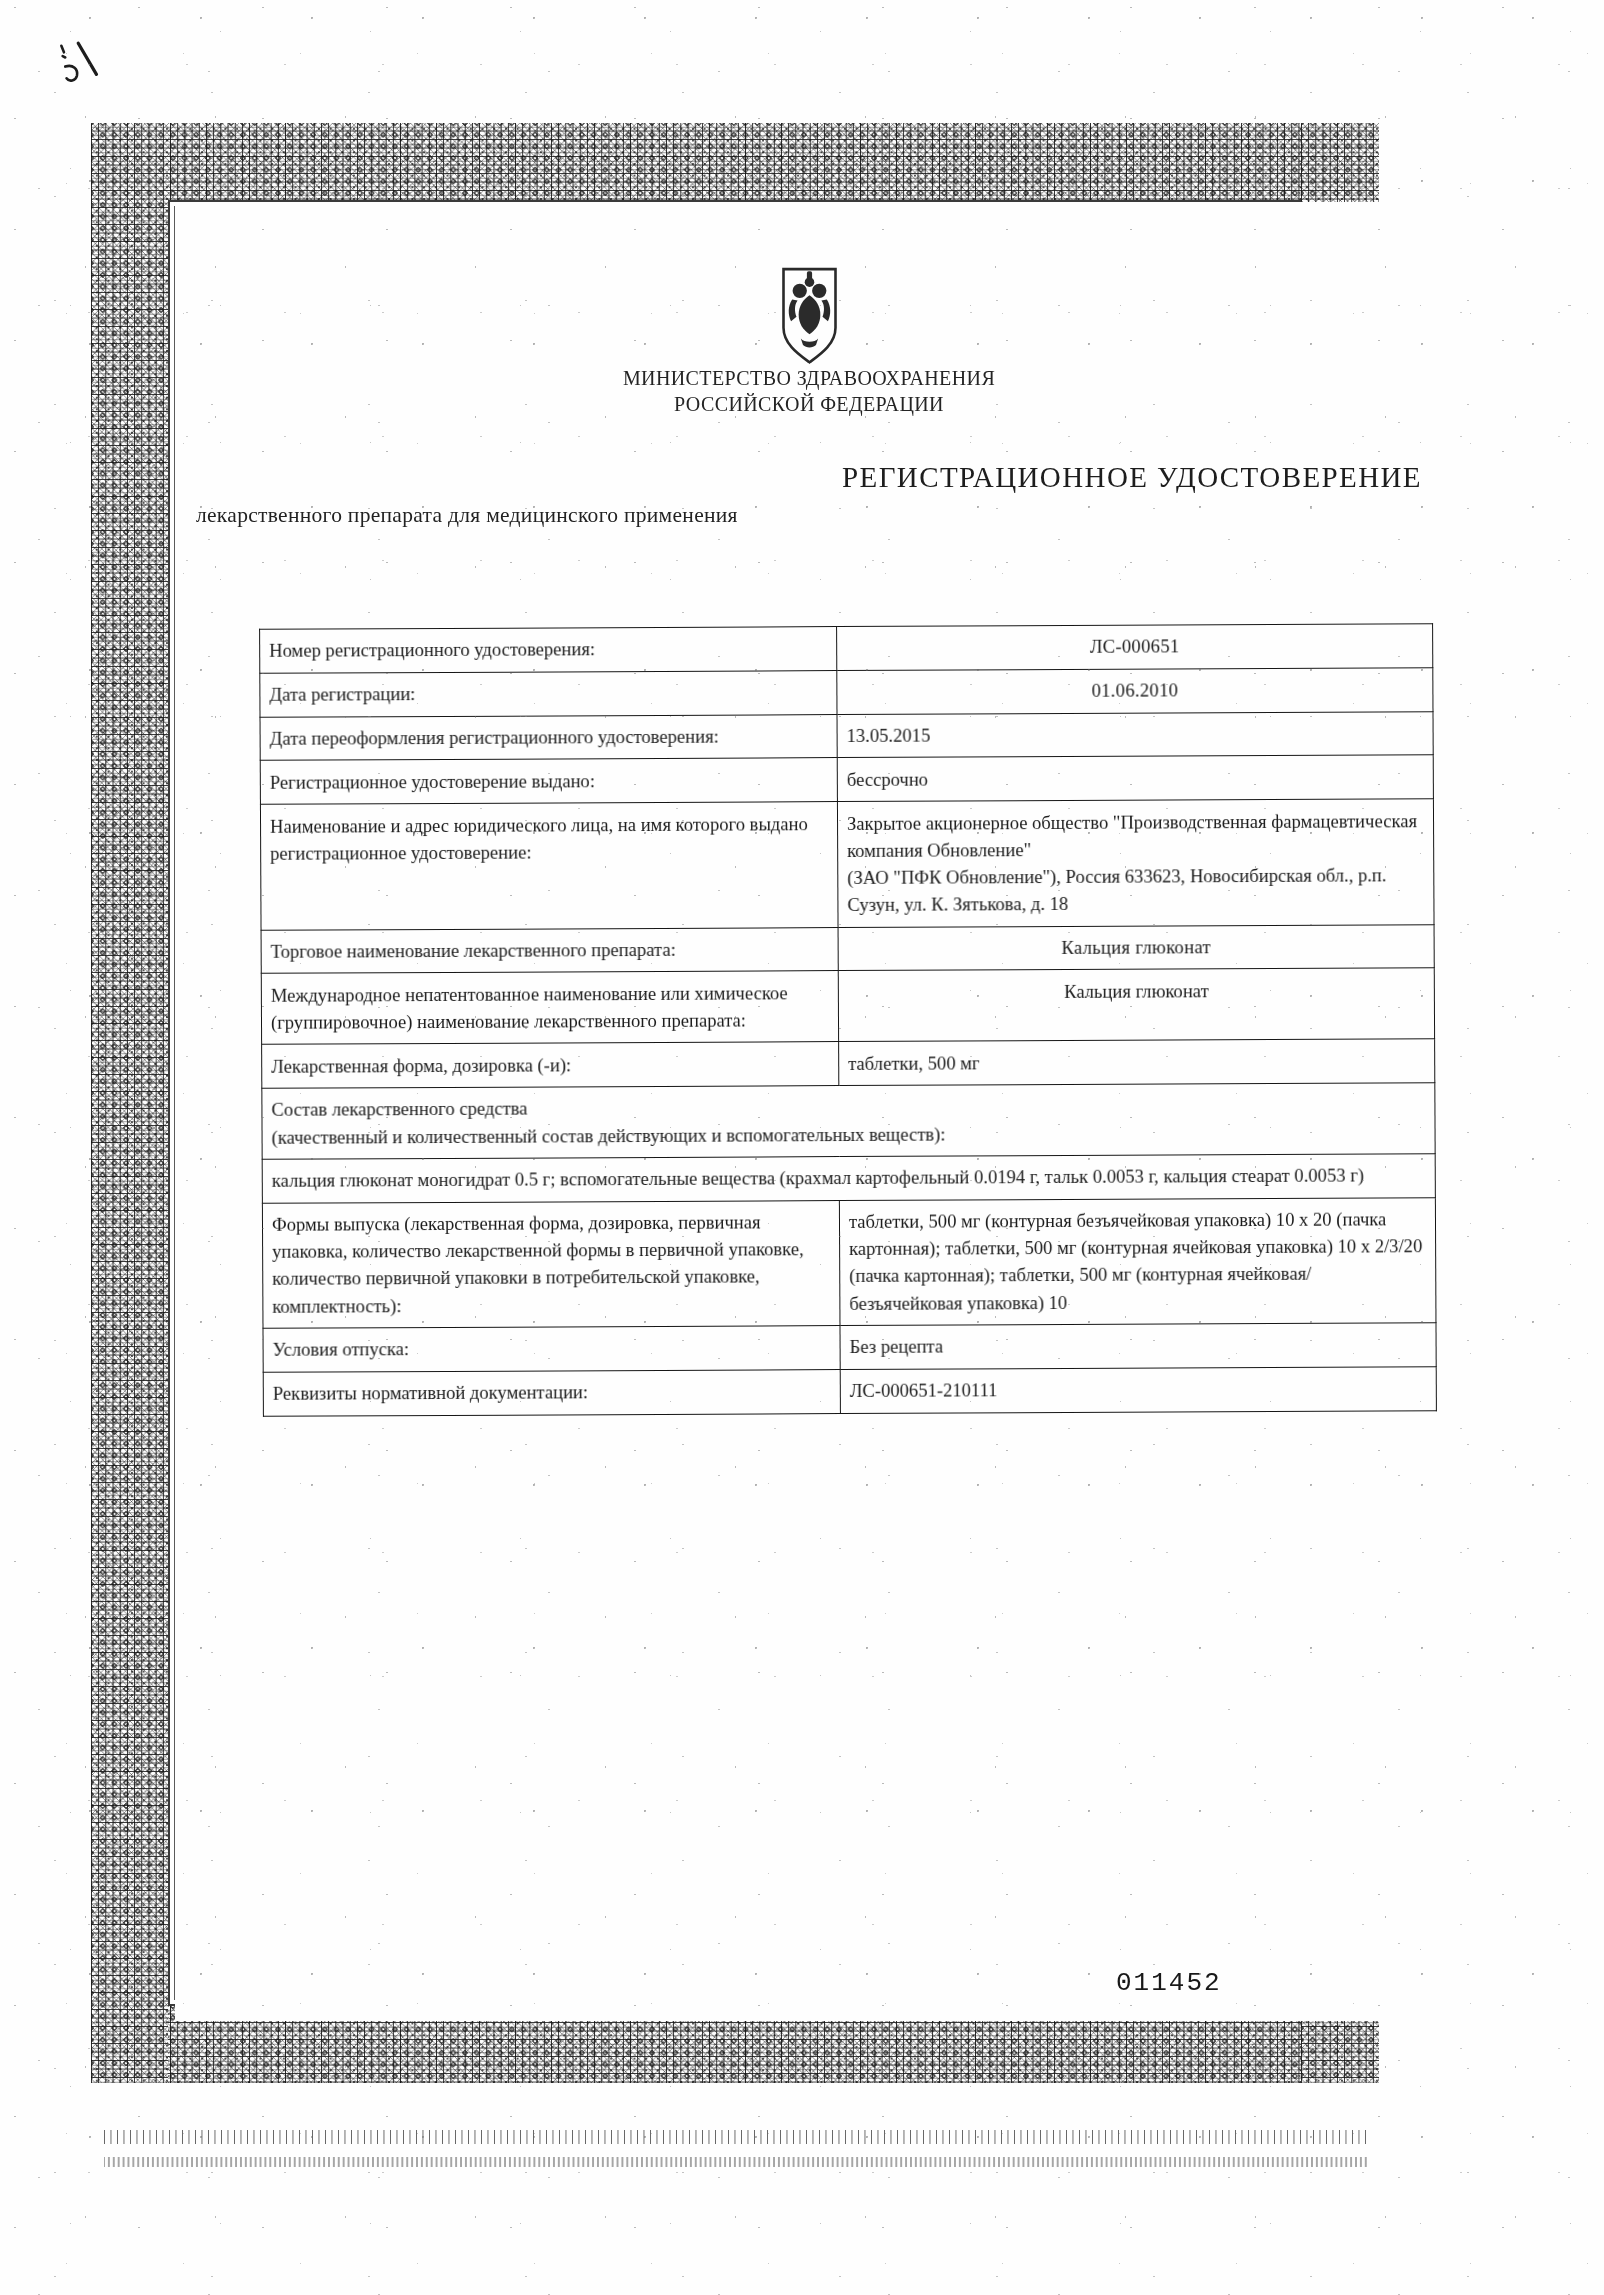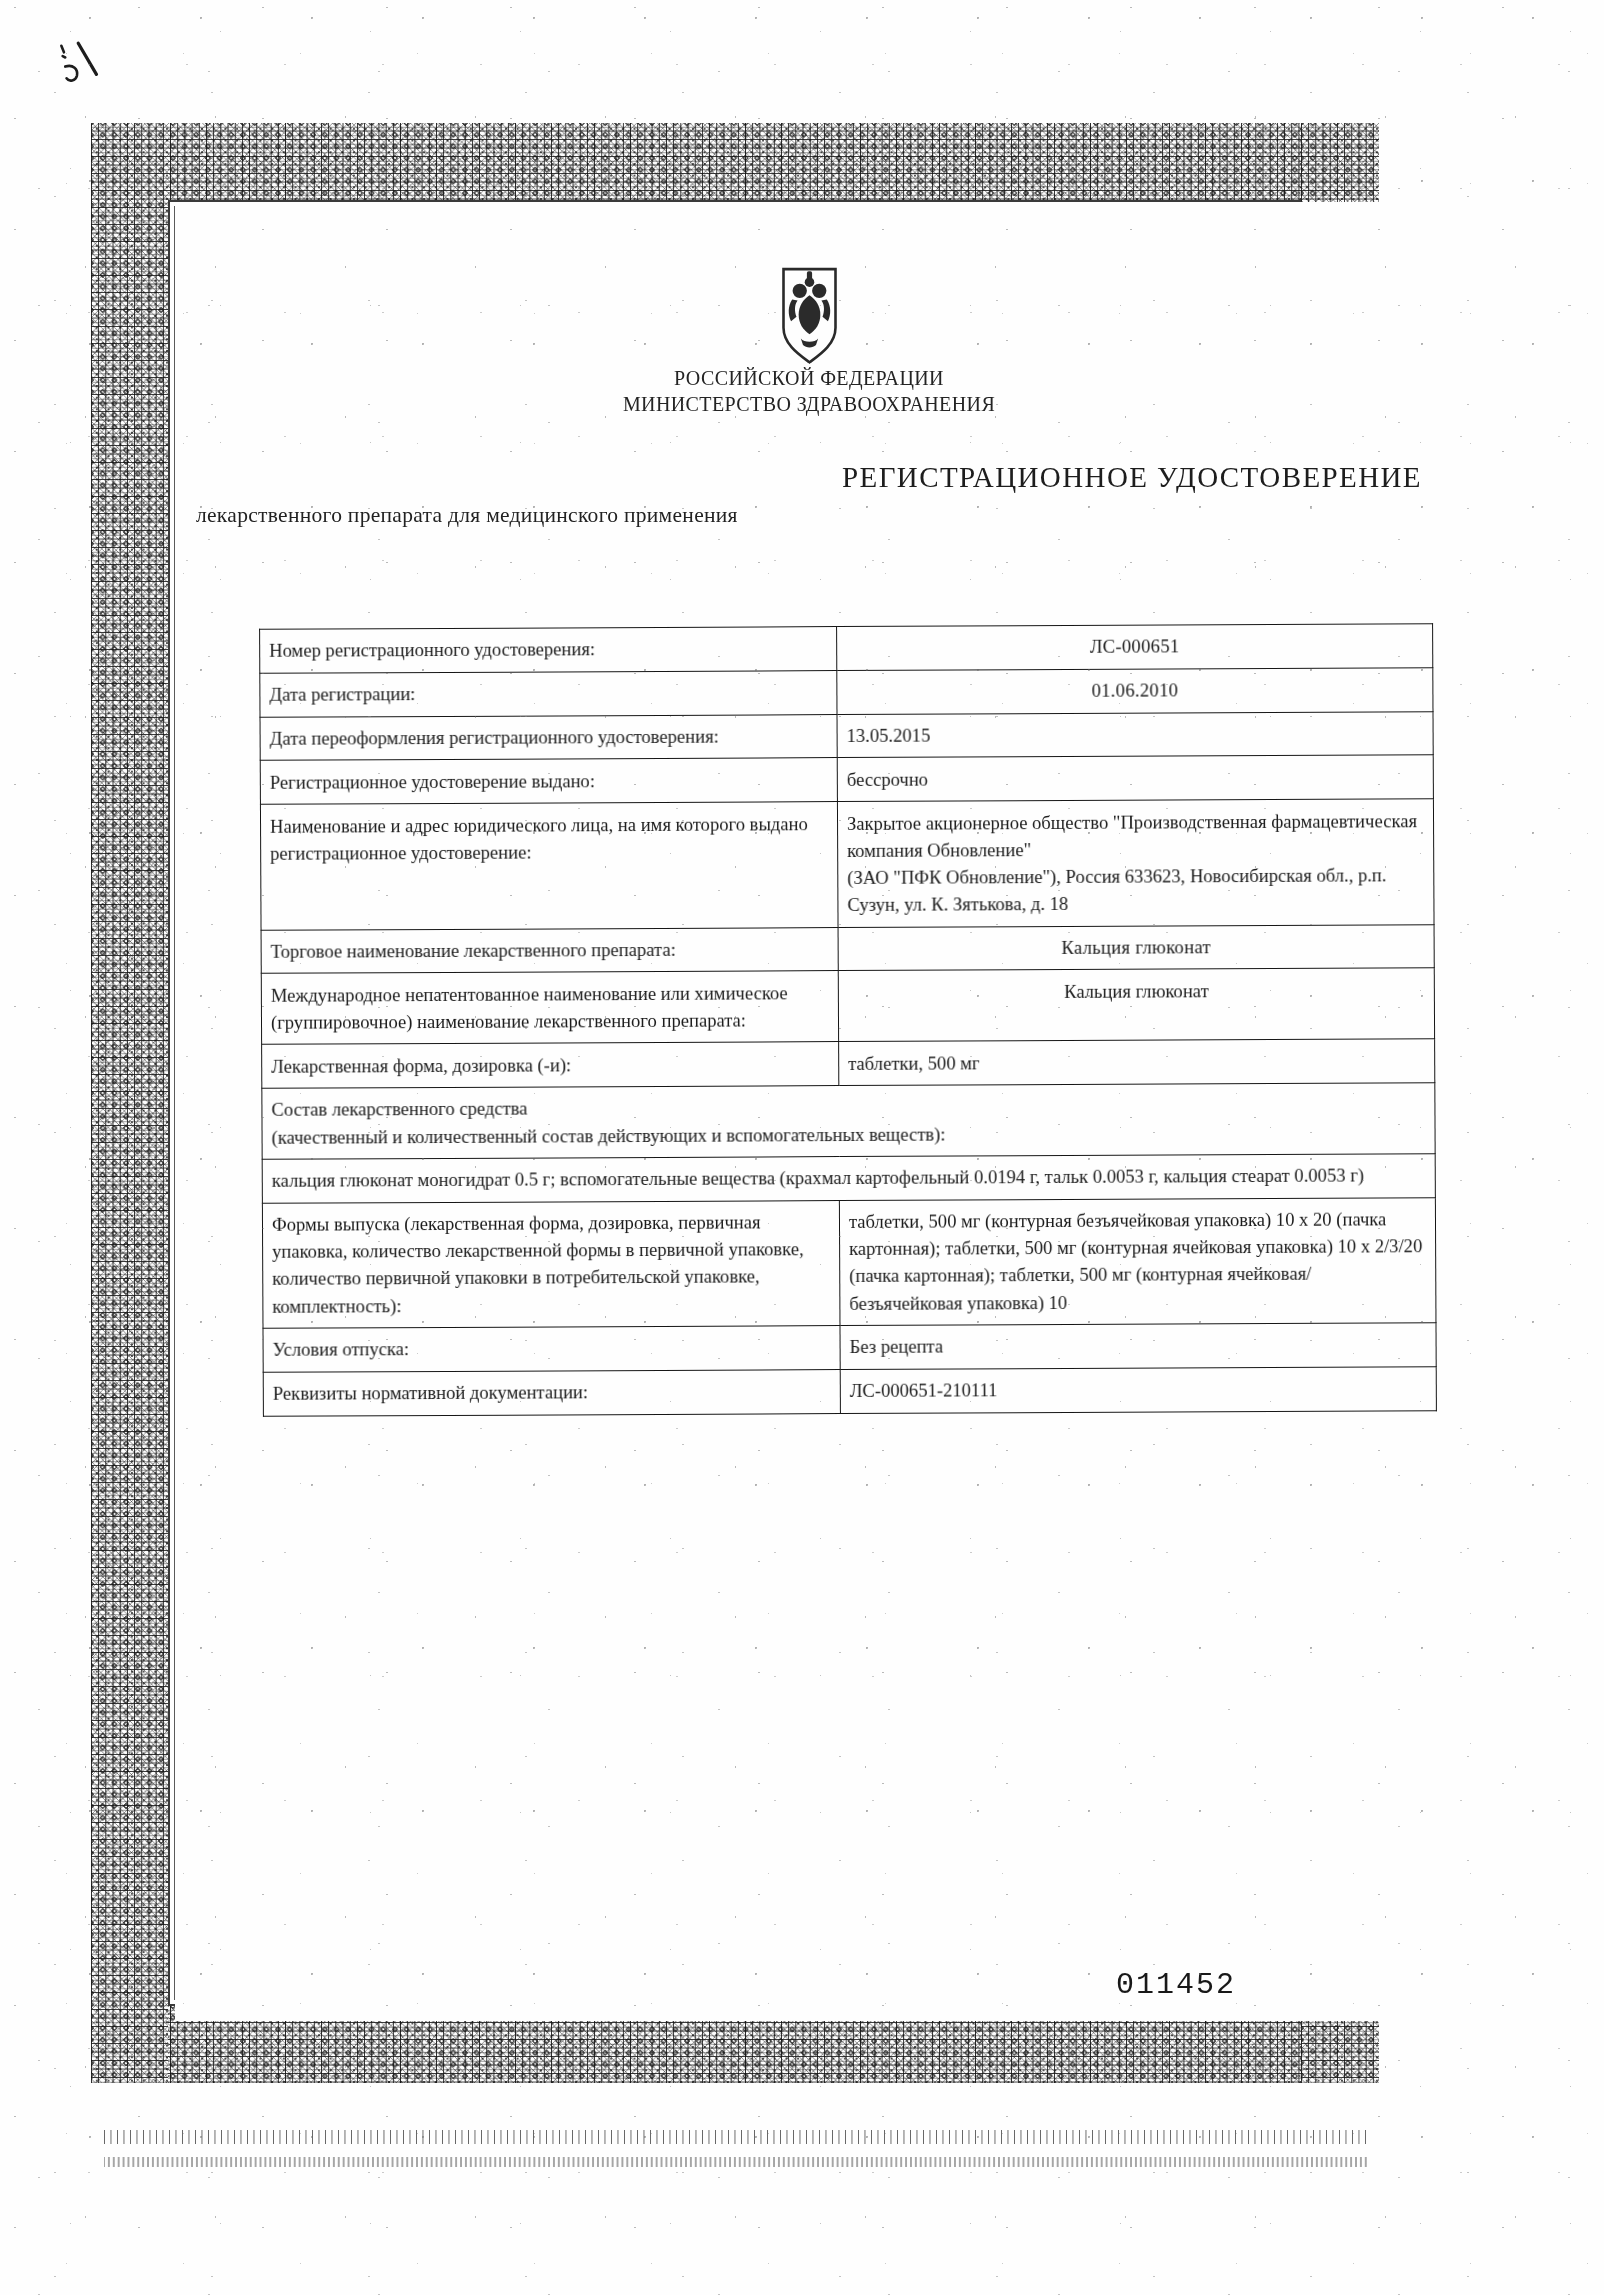--- a/index.html
+++ b/index.html
@@ -181,21 +181,21 @@
     font-size: 19px;
   }
   td.tall-label { vertical-align: top; }
   td.full-span { font-size: 18.6px; }
 
   
   #serial {
     position: absolute;
     left: 1116px; top: 1968px;
     font-family: "Liberation Mono", monospace;
-    font-size: 30px;
+    font-size: 26px;
     letter-spacing: 2px;
     color: #181818;
     filter: blur(0.2px);
   }
 
   
   #microprint {
     position: absolute;
     left: 104px; bottom: 151px;
     width: 1265px;
@@ -253,22 +253,22 @@
           <path d="M30 26 C24 30 20 36 20 44 C20 52 24 58 30 62 C36 58 40 52 40 44 C40 36 36 30 30 26 Z"></path>
           <path d="M14 30 C10 36 10 44 13 50 L18 46 C16 41 16 35 19 31 Z"></path>
           <path d="M46 30 C50 36 50 44 47 50 L42 46 C44 41 44 35 41 31 Z"></path>
           <rect x="27.6" y="4" width="4.8" height="8" rx="1.6"></rect>
           <path d="M22 66 C25 70 35 70 38 66 L36 72 C33 75 27 75 24 72 Z"></path>
         </g>
       </svg>
     </div>
 
     <div class="ministry">
+      <div>МИНИСТЕРСТВО ЗДРАВООХРАНЕНИЯ</div>
       <div>РОССИЙСКОЙ ФЕДЕРАЦИИ</div>
-      <div>МИНИСТЕРСТВО ЗДРАВООХРАНЕНИЯ</div>
     </div>
 
     <div class="doc-title">РЕГИСТРАЦИОННОЕ УДОСТОВЕРЕНИЕ</div>
     <div class="doc-subtitle">лекарственного препарата для медицинского применения</div>
 
     <table id="reg-table">
       <tbody>
           <tr>
             <td class="col-label tall-label">Номер регистрационного удостоверения:</td>
             <td class="col-value v-center-big">ЛС-000651</td>

